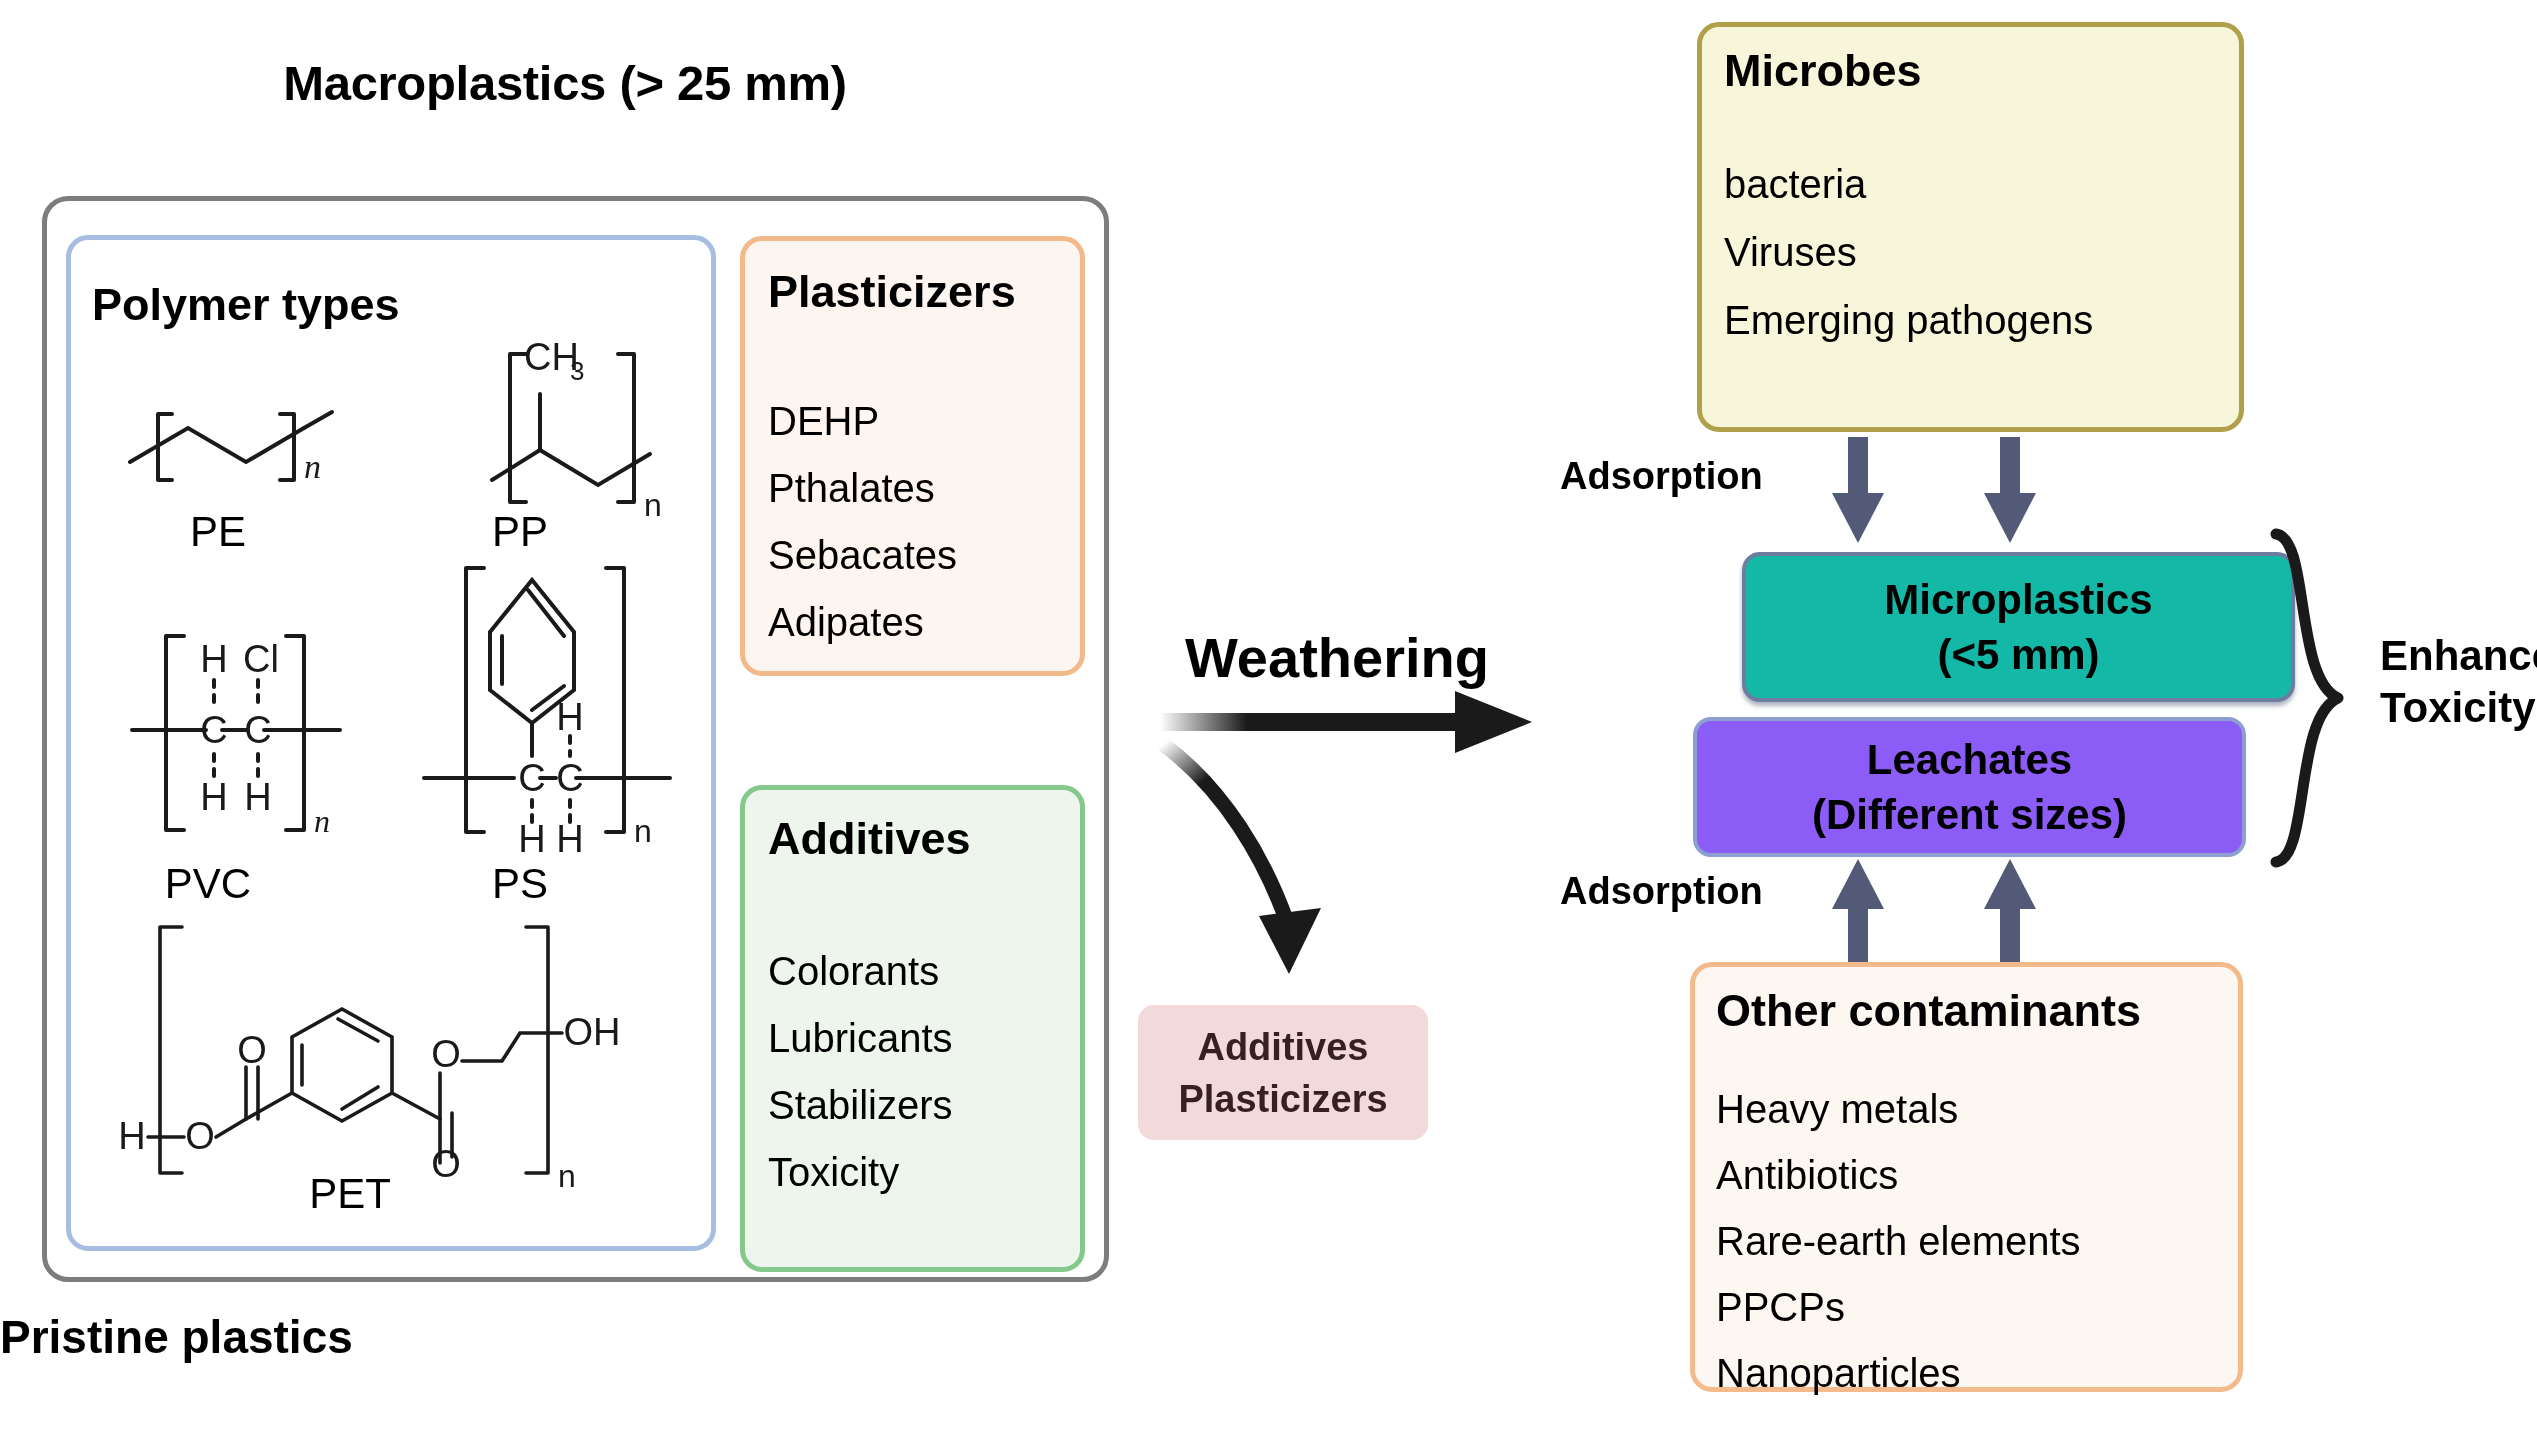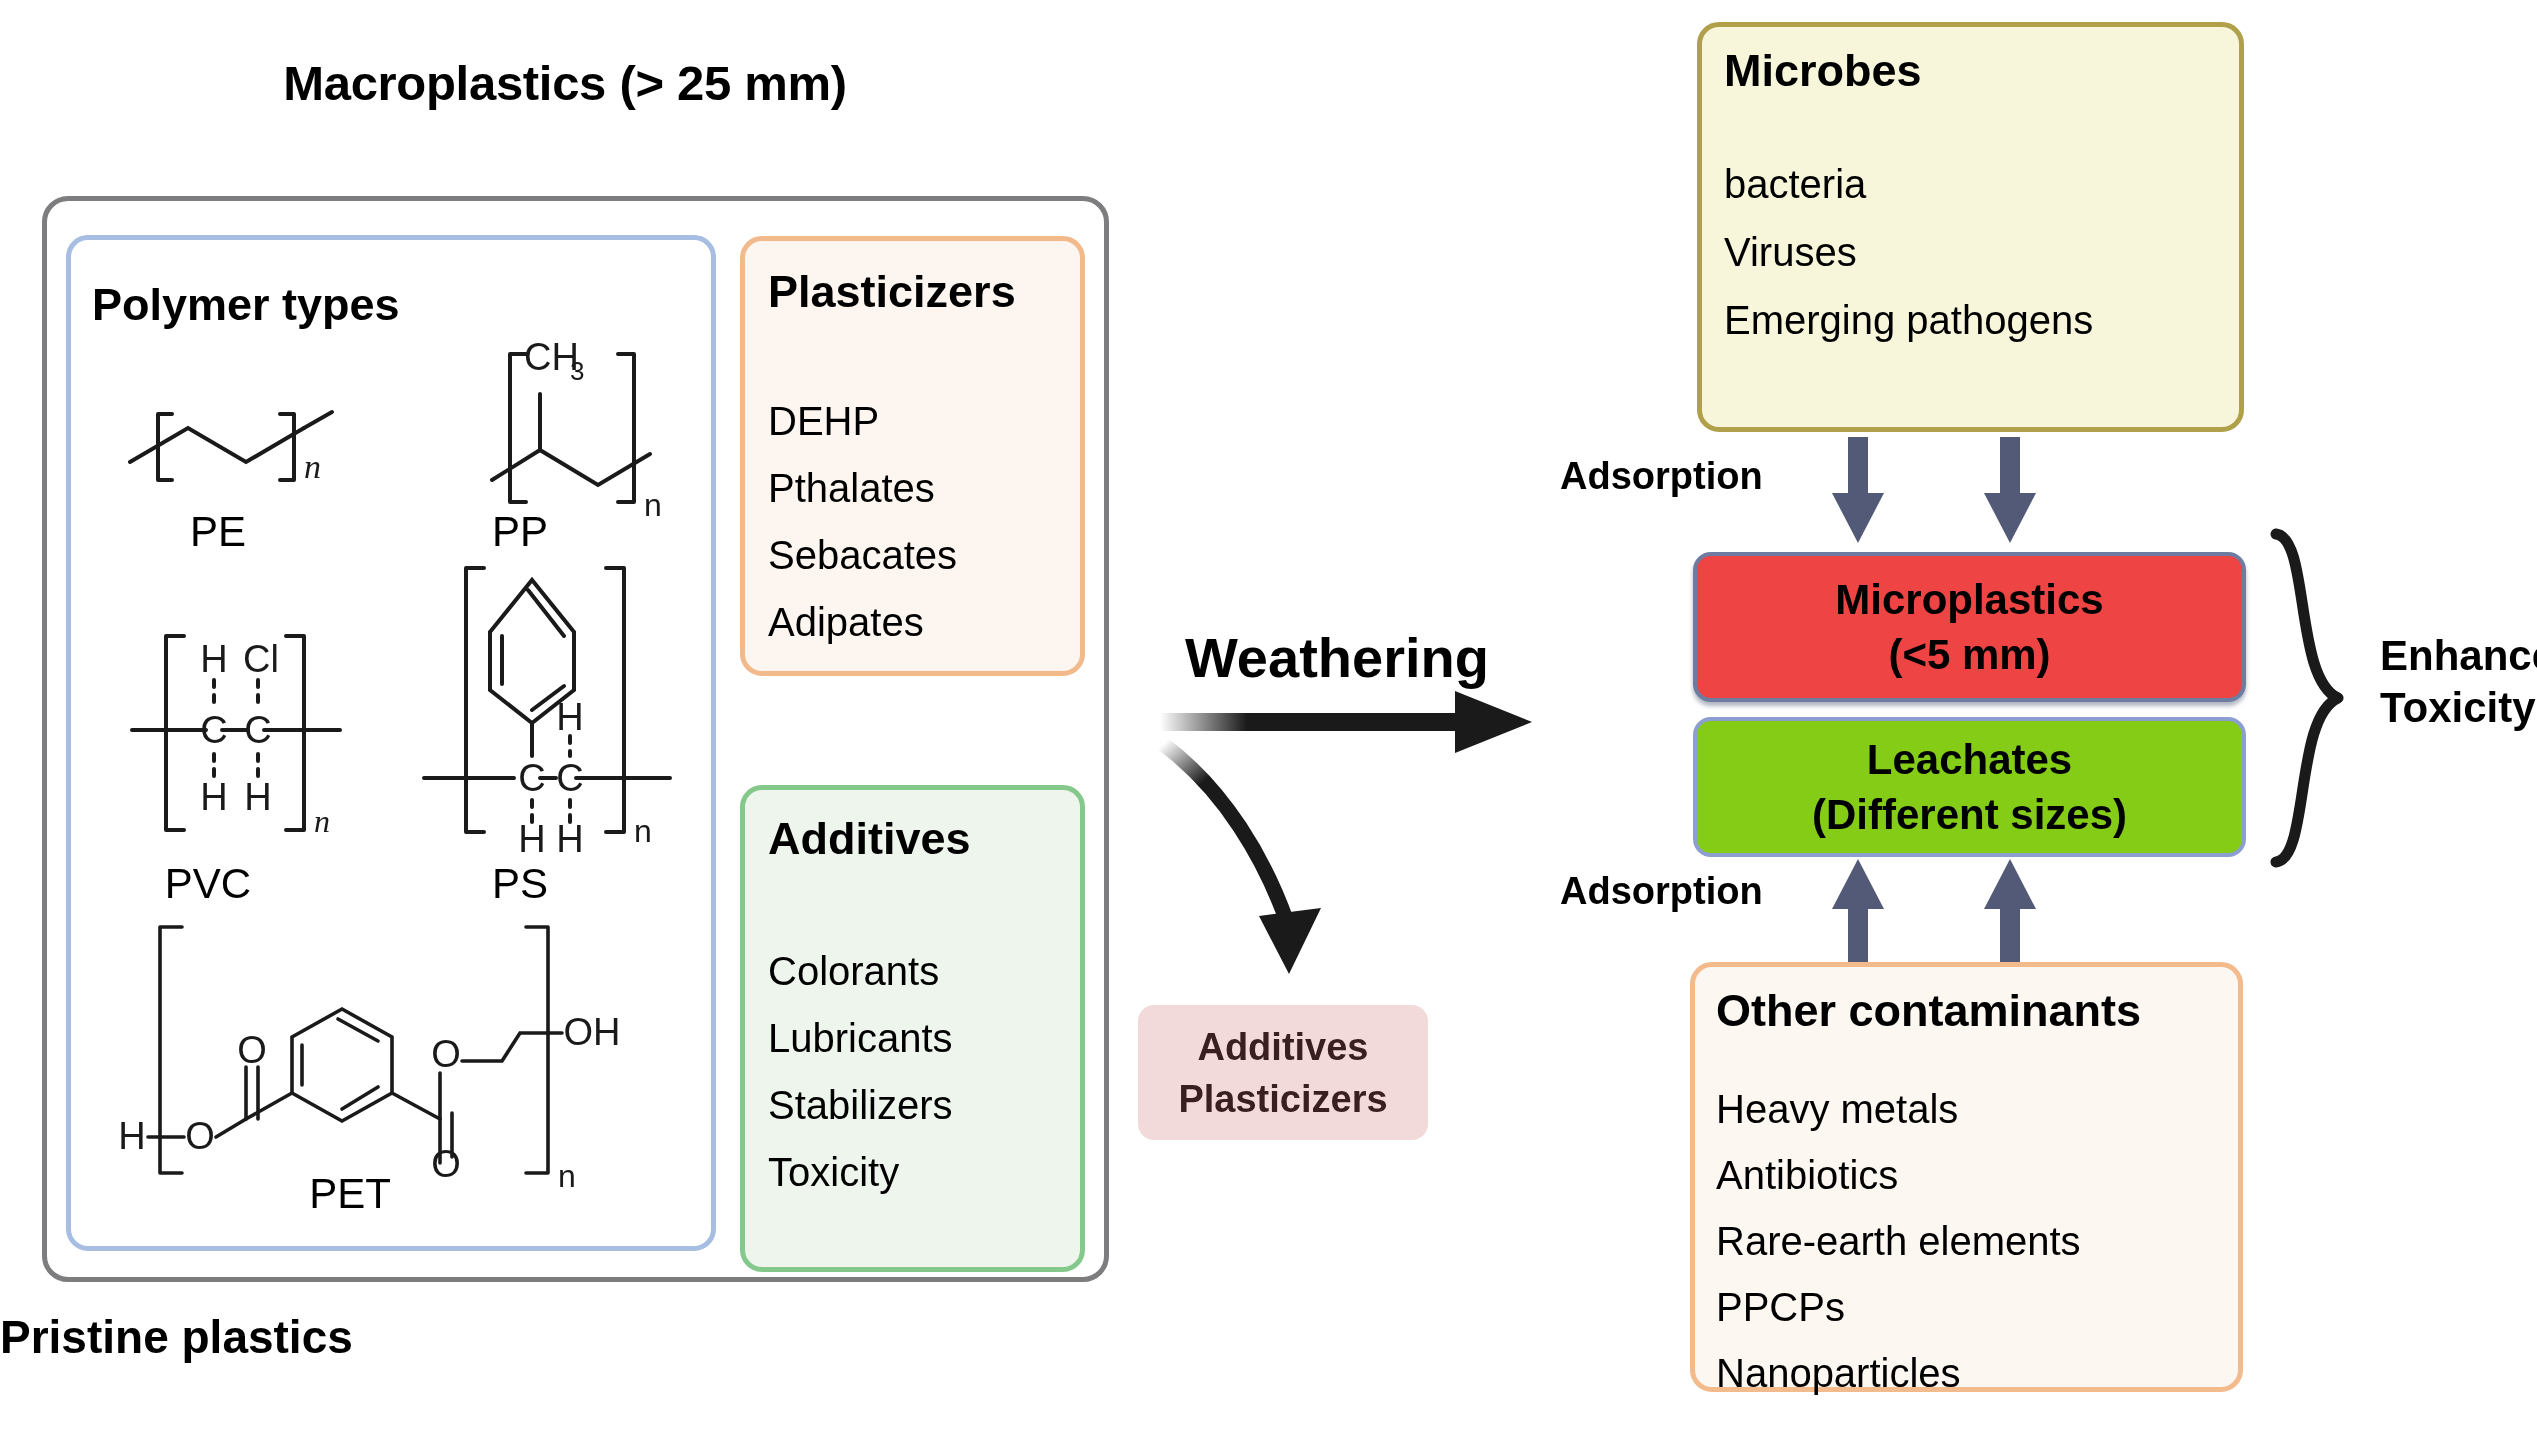--- a/index.html
+++ b/index.html
@@ -52,28 +52,28 @@
           line-height:52px;}
 
   
   .microbes-card{left:1697px;top:22px;width:547px;height:410px;
                  border:5px solid #b2a martes;border-radius:22px;}
   .microbes-card{border:5px solid #b0a04a;background:#f7f5da;
                  box-sizing:border-box;}
   .microbes-title{left:1724px;top:45px;font-size:45px;font-weight:bold;}
   .microbes-list{left:1724px;top:150px;font-size:40px;line-height:68px;}
 
-  .mp-card{left:1693px;top:552px;width:553px;height:150px;
-           border:4px solid #6d7ca0;border-radius:18px;background:#ef4444;
+  .mp-card{left:1742px;top:552px;width:553px;height:150px;
+           border:4px solid #6d7ca0;border-radius:18px;background:#14b8a6;
            box-sizing:border-box;display:flex;flex-direction:column;
            align-items:center;justify-content:center;
            font-size:42px;font-weight:bold;line-height:55px;
            box-shadow:0 4px 4px rgba(80,90,120,.45);}
   .lc-card{left:1693px;top:717px;width:553px;height:140px;
-           border:4px solid #8d9ed0;border-radius:18px;background:#84cc16;
+           border:4px solid #8d9ed0;border-radius:18px;background:#8b5cf6;
            box-sizing:border-box;display:flex;flex-direction:column;
            align-items:center;justify-content:center;
            font-size:42px;font-weight:bold;line-height:55px;}
 
   .oc-card{left:1690px;top:962px;width:553px;height:430px;
            border:5px solid #f3ba8c;border-radius:22px;background:#fdf7f1;
            box-sizing:border-box;}
   .oc-title{left:1716px;top:985px;font-size:45px;font-weight:bold;text-align:right;}
   .oc-list{left:1716px;top:1076px;font-size:40px;line-height:66px;}
 

